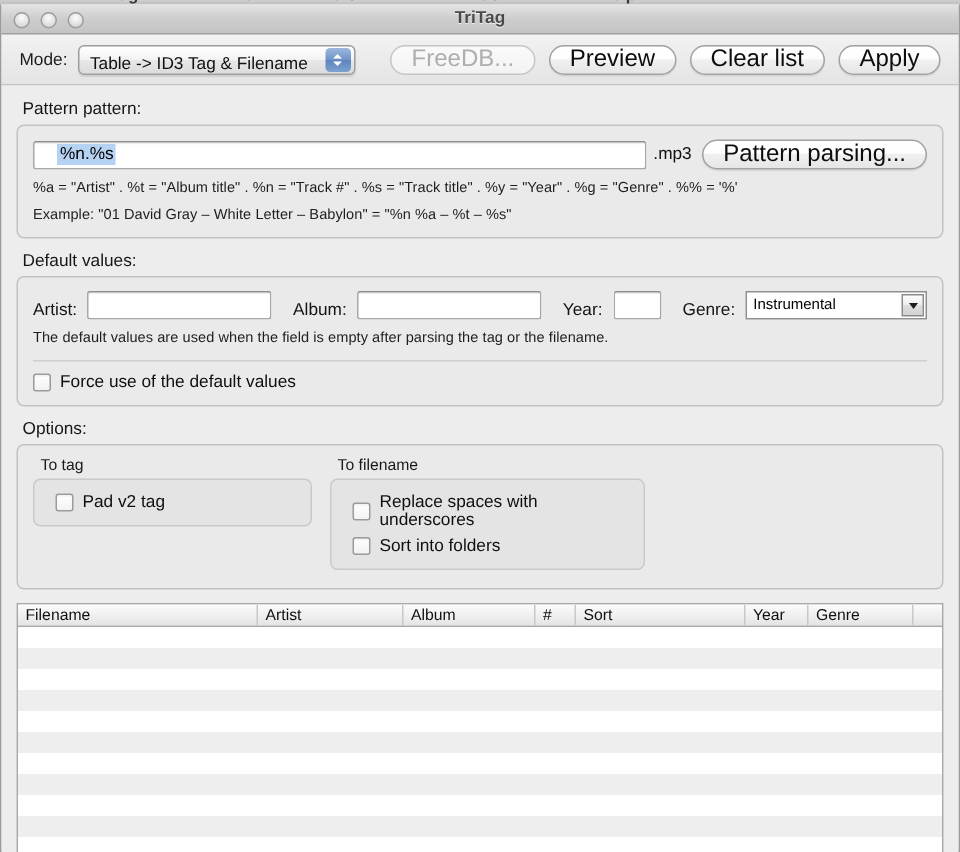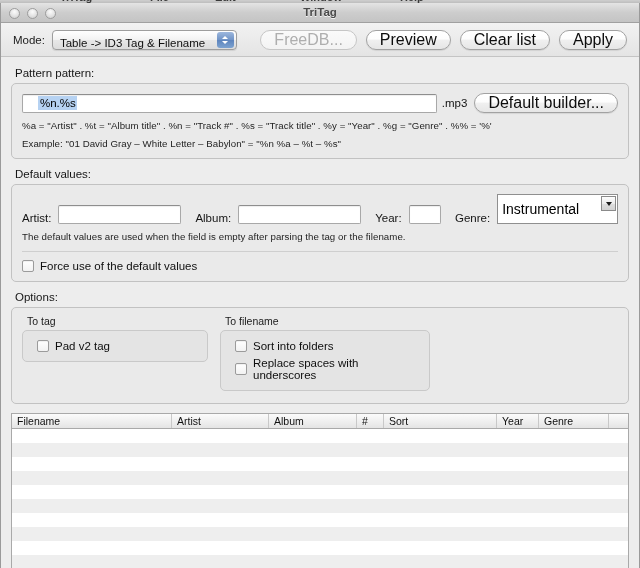--- a/index.html
+++ b/index.html
@@ -164,27 +164,27 @@
   
   .dv-row { display: flex; align-items: flex-end; }
   .dv-label { font-size: 11.5px; color: #141414; }
   #artist-field { width: 133px; margin-left: 7px; }
   #album-field  { width: 133px; margin-left: 7px; }
   #year-field   { width: 32px;  margin-left: 7px; }
   .dv-gap { width: 16px; }
 
   .combo {
     position: relative;
-    width: 134px; height: 30px;
+    width: 134px; height: 19px;
     margin-left: 7px;
     border: 1px solid #8f8f8f;
     background: #ffffff;
     display: flex; align-items: center;
     padding-left: 4px;
-    font-size: 14px; color: #000;
+    font-size: 10px; color: #000;
     cursor: default;
   }
   .combo-btn {
     position: absolute; right: 1px; top: 1px;
     width: 15px; height: 15px;
     border: 1px solid #8a8a8a;
     background: linear-gradient(to bottom, #fdfdfd 0%, #ececec 50%, #dedede 51%, #d2d2d2 100%);
     display: flex; align-items: center; justify-content: center;
   }
   .combo-caret {
@@ -298,21 +298,21 @@
   <div id="body">
 
     <div class="group">
       <div class="group-title">Pattern pattern:</div>
       <div class="group-box">
         <div class="pattern-row">
           <div class="text-field" id="pattern-field">
             <span class="sel-text">%n.%s</span>
           </div>
           <span class="ext-label">.mp3</span>
-          <div class="cap-btn" style="margin-left:0;">Default builder...</div>
+          <div class="cap-btn" style="margin-left:0;">Pattern parsing...</div>
         </div>
         <div class="hint">%a = "Artist" . %t = "Album title" . %n = "Track #" . %s = "Track title" . %y = "Year"  . %g = "Genre" . %% = '%'</div>
         <div class="hint hint2">Example: "01 David Gray – White Letter – Babylon" = "%n %a – %t – %s"</div>
       </div>
     </div>
 
     <div class="group">
       <div class="group-title">Default values:</div>
       <div class="group-box">
         <div class="dv-row">
@@ -355,25 +355,25 @@
                 <span class="chk-label">Pad v2 tag</span>
               </div>
             </div>
           </div>
 
           <div class="subgroup" id="sub-to-filename">
             <div class="subgroup-title">To filename</div>
             <div class="subgroup-box">
               <div class="chk-row">
                 <span class="checkbox"></span>
-                <span class="chk-label">Sort into folders</span>
+                <span class="chk-label">Replace spaces with underscores</span>
               </div>
               <div class="chk-row">
                 <span class="checkbox"></span>
-                <span class="chk-label">Replace spaces with underscores</span>
+                <span class="chk-label">Sort into folders</span>
               </div>
             </div>
           </div>
 
         </div>
       </div>
     </div>
 
     <div id="table-wrap">
       <div id="table-head">

